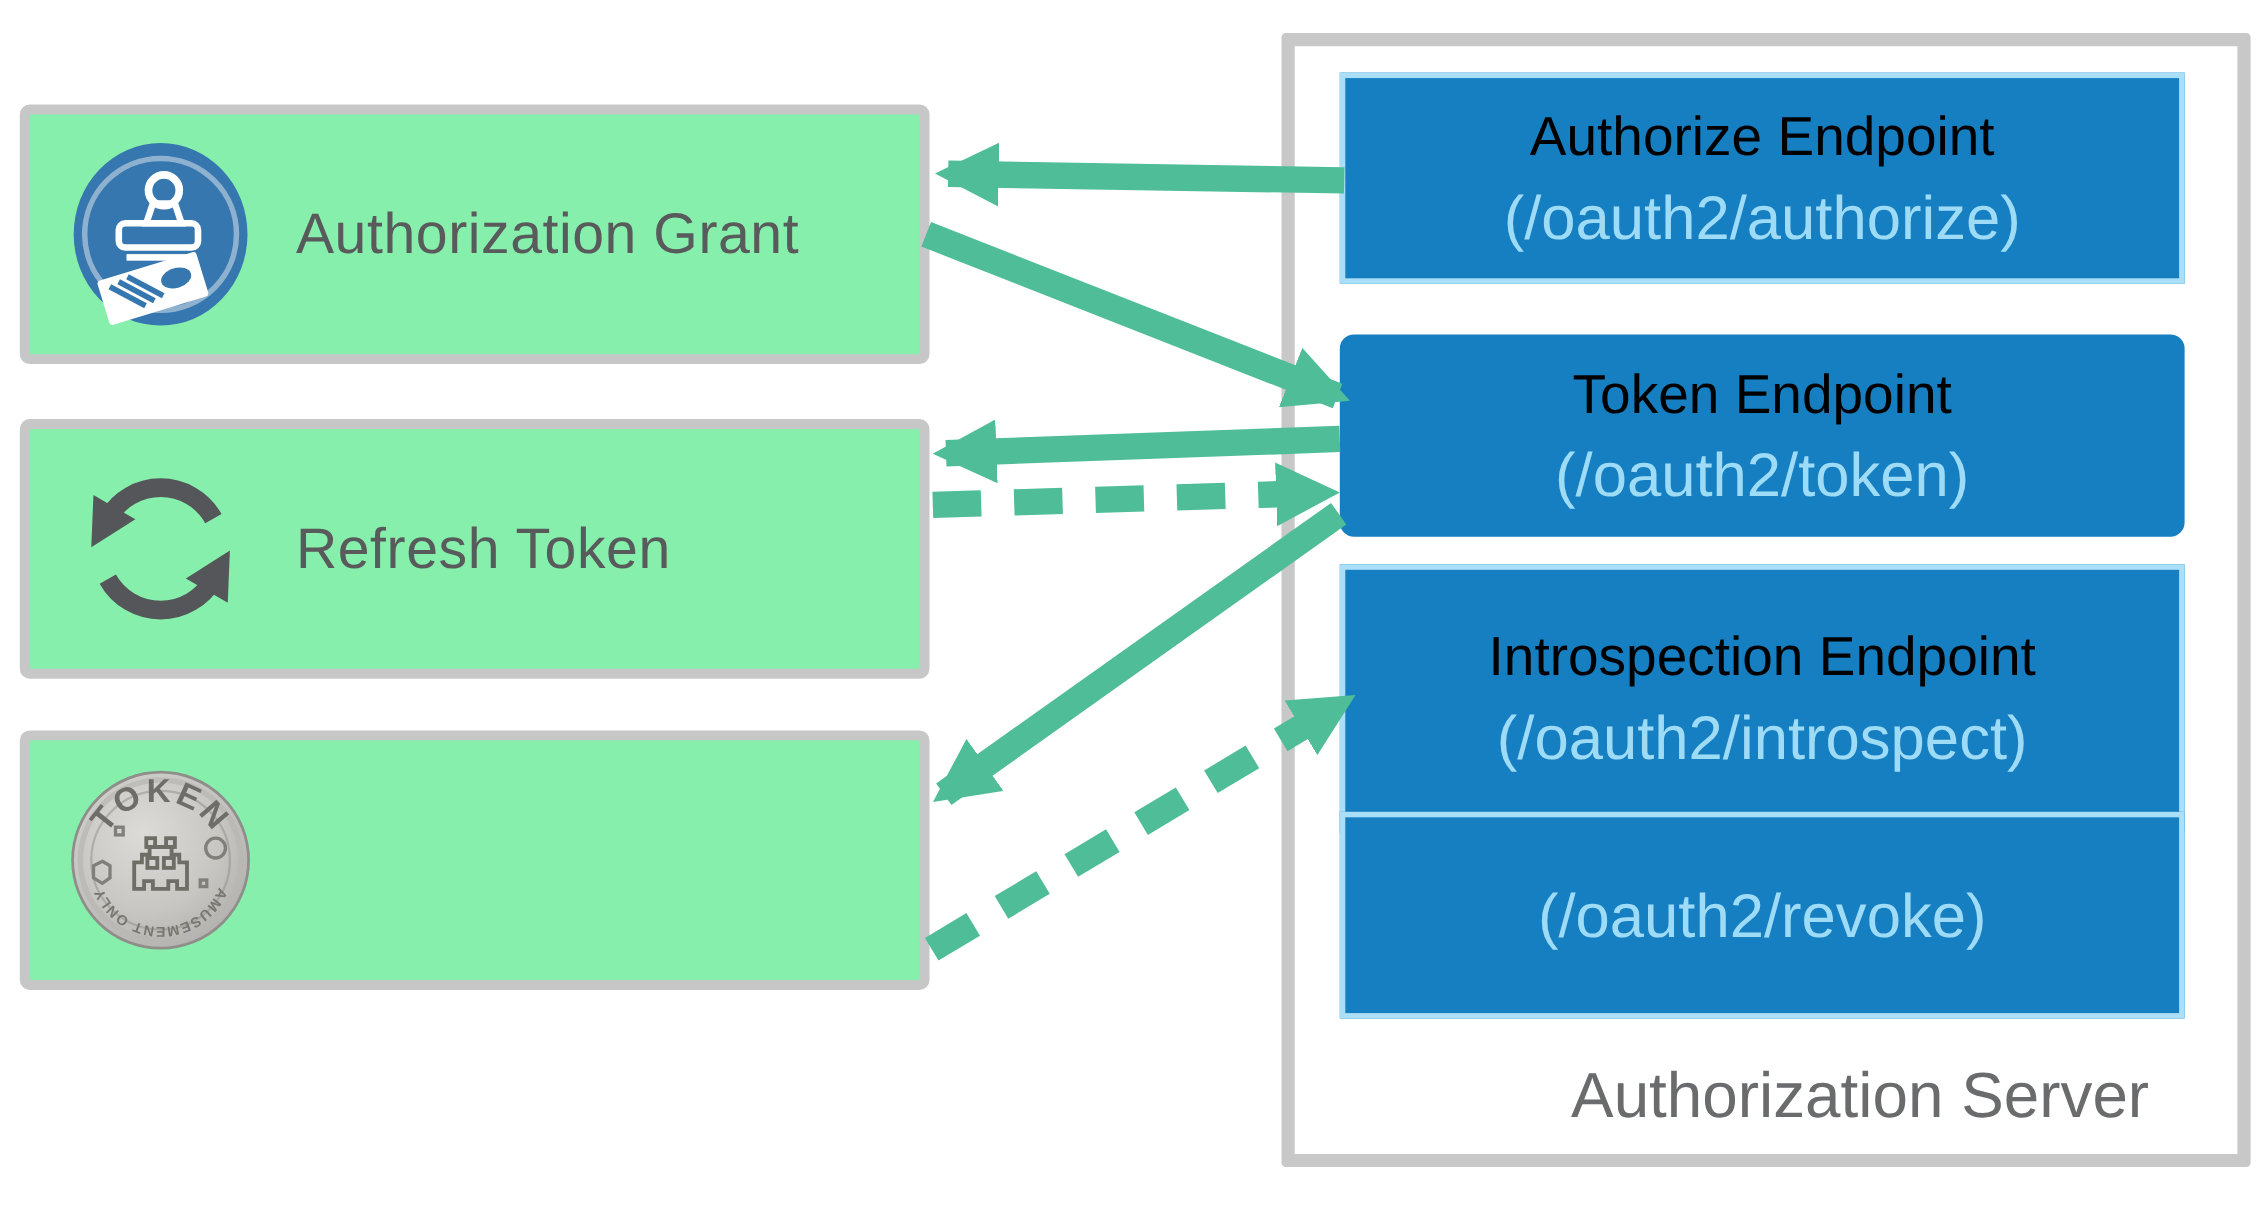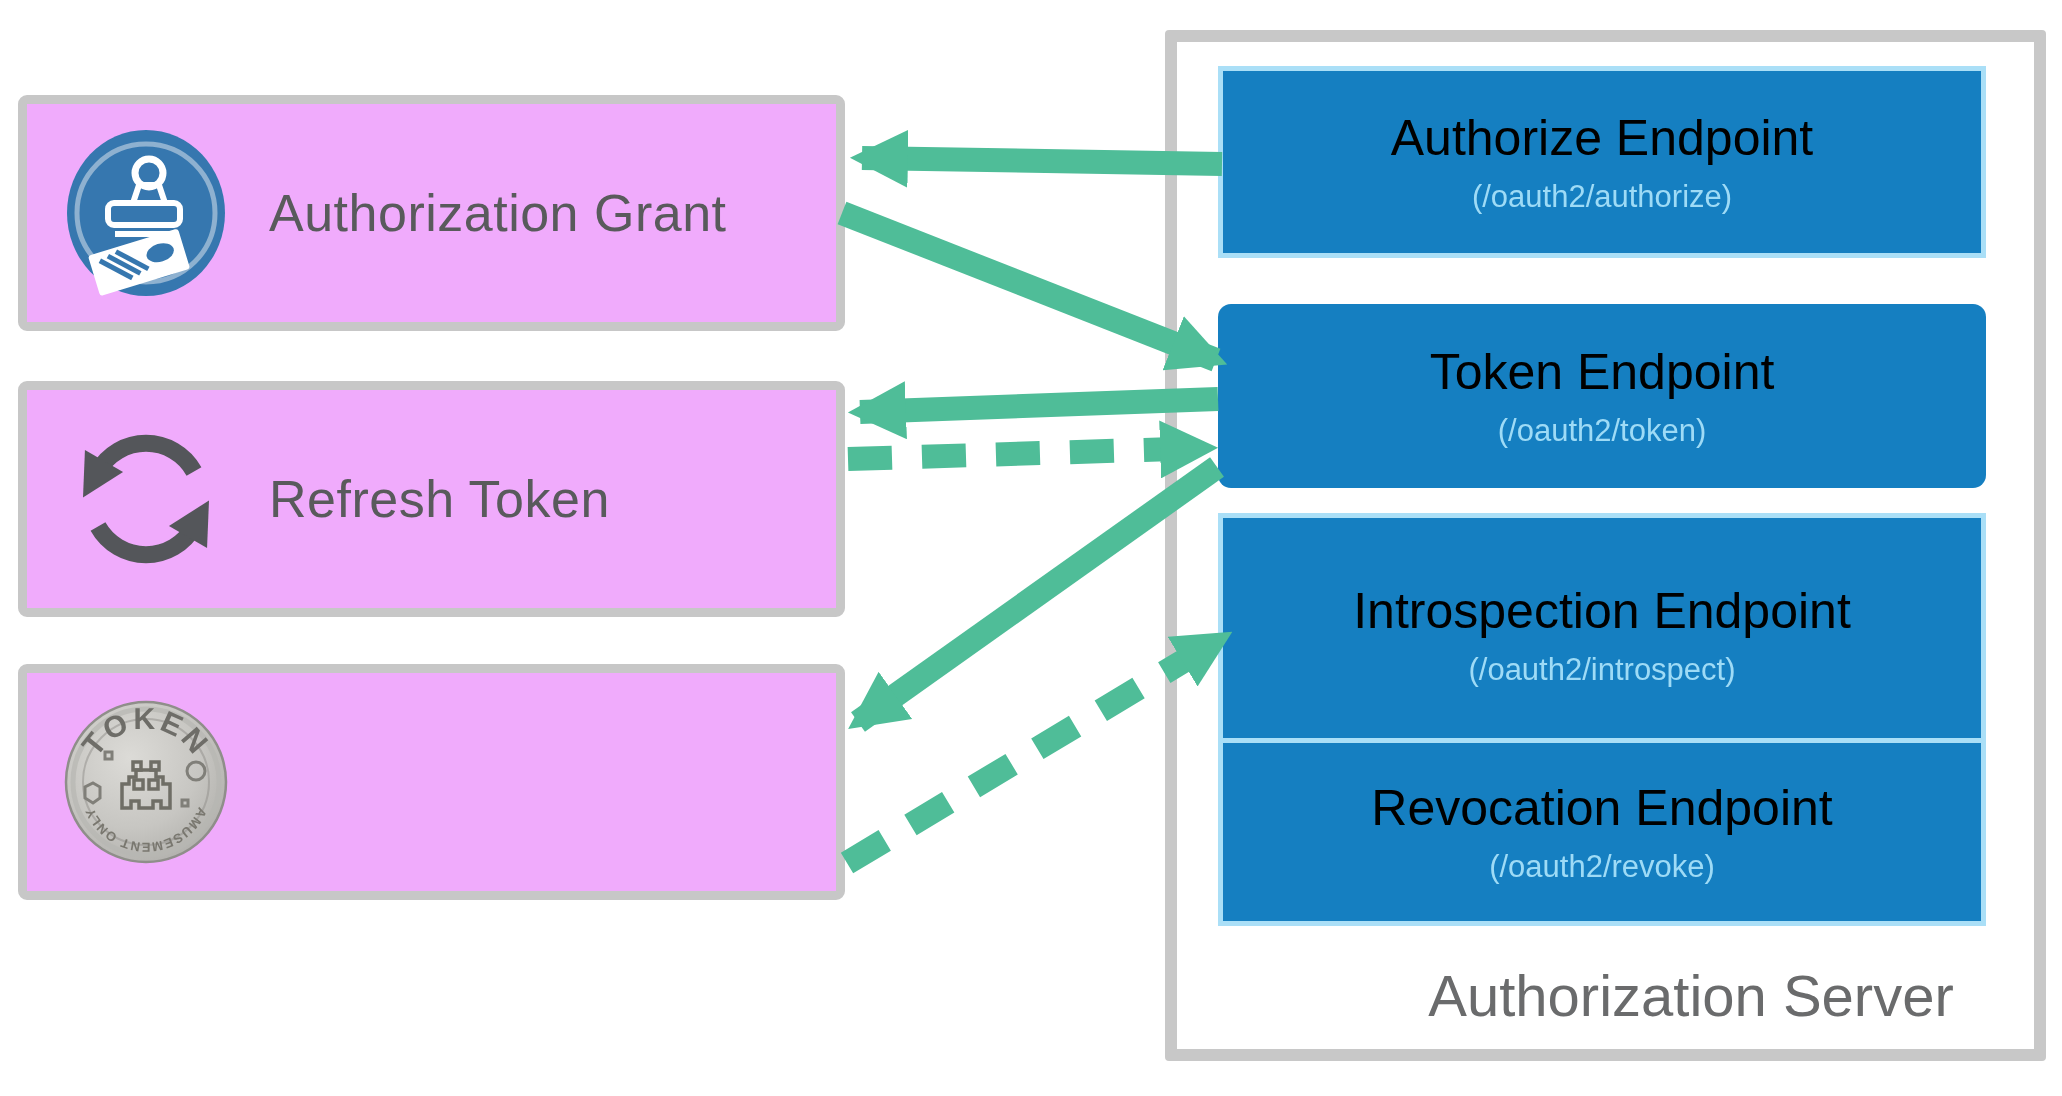--- a/index.html
+++ b/index.html
@@ -8,21 +8,21 @@
     background: #ffffff;
     font-family: "Liberation Sans", sans-serif;
     overflow: hidden;
   }
   .canvas { position: relative; width: 2062px; height: 1096px; background: #fff; }
 
   
   .actor-box {
     position: absolute;
     left: 18px; width: 827px; height: 236px;
-    background: #f0abfc;
+    background: #86efac;
     border: 9px solid var(--box_border);
     border-radius: 9px;
     box-sizing: border-box;
   }
   .actor-box.a1 { top: 95px; }
   .actor-box.a2 { top: 381px; }
   .actor-box.a3 { top: 664px; }
   .actor-icon { position: absolute; left: 34px; top: 24px; width: 170px; height: 170px; }
   .actor-label {
     position: absolute; left: 242px; top: 50%; transform: translateY(-50%);
@@ -45,21 +45,21 @@
     box-sizing: border-box;
     display: flex; flex-direction: column; align-items: center; justify-content: center;
     gap: 12px;
   }
   .endpoint.bordered { border: 5px solid var(--blue_border); }
   .ep-authorize     { top: 66px;  height: 192px; }
   .ep-token         { top: 304px; height: 184px; border-radius: 13px; }
   .ep-introspection { top: 513px; height: 244px; }
   .ep-revocation    { top: 738px; height: 188px; }
   .ep-title { font-size: 50px; color: #000000; white-space: nowrap; }
-  .ep-path  { font-size: 31px; color: var(--path_text); white-space: nowrap; }
+  .ep-path  { font-size: 56px; color: var(--path_text); white-space: nowrap; }
 
   .server-label {
     position: absolute;
     left: 1165px; top: 962px; width: 1052px;
     text-align: center;
     font-size: 58px; color: var(--server_label);
   }
 
   
   .arrows {
@@ -155,21 +155,20 @@
     <div class="ep-title">Token Endpoint</div>
     <div class="ep-path">(/oauth2/token)</div>
   </div>
 
   <div class="endpoint ep-introspection bordered">
     <div class="ep-title">Introspection Endpoint</div>
     <div class="ep-path">(/oauth2/introspect)</div>
   </div>
 
   <div class="endpoint ep-revocation bordered">
-    <div class="ep-title">Revocation Endpoint</div>
     <div class="ep-path">(/oauth2/revoke)</div>
   </div>
 
   <div class="server-label">Authorization Server</div>
 
   <svg class="arrows" viewBox="0 0 2062 1096">
     <defs>
       <marker id="ah" viewBox="0 0 12 12" refX="9.5" refY="6" markerWidth="58" markerHeight="58" markerUnits="userSpaceOnUse" orient="auto">
         <path class="arrowhead-shape" d="M 0,0 L 12,6 L 0,12 Z"></path>
       </marker>

